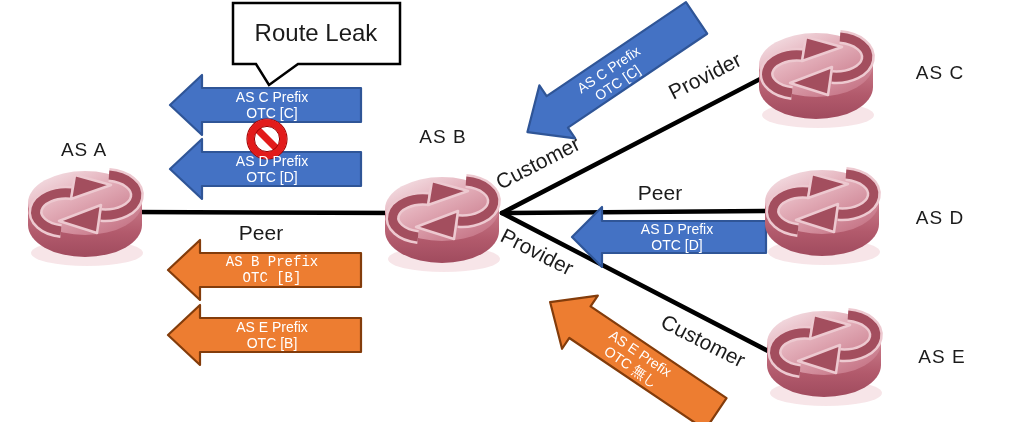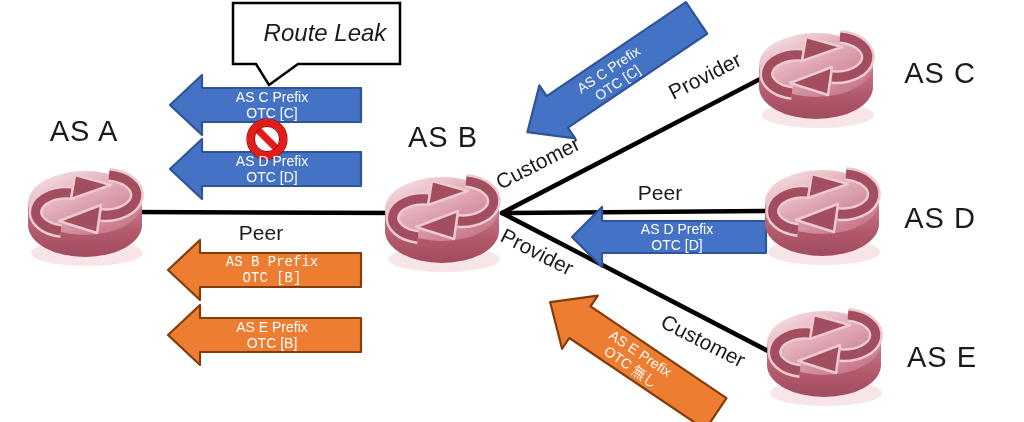--- a/index.html
+++ b/index.html
@@ -1,20 +1,20 @@
 <!DOCTYPE html>
 <html><head>
 <meta charset="utf-8">
 <style>
   html,body{margin:0;padding:0;background:#fff;}
   #canvas{position:relative;width:1024px;height:422px;background:#ffffff;overflow:hidden;
           font-family:"Liberation Sans","DejaVu Sans",sans-serif;}
   #shapes{position:absolute;left:0;top:0;}
   .lbl{position:absolute;transform:translate(-50%,-50%);white-space:nowrap;color:#1b1b1b;z-index:5;}
-  .as-label{font-size:29px;letter-spacing:1px;}
+  .as-label{font-size:19px;letter-spacing:1px;}
   .rel-label{font-size:21px;}
   .rot-m27{transform:translate(-50%,-50%) rotate(-27deg);}
   .rot-p27{transform:translate(-50%,-50%) rotate(27deg);}
   .callout-label{font-size:24px;z-index:7;}
   .cap{position:absolute;transform:translate(-50%,-50%);text-align:center;color:#ffffff;
        font-size:14px;line-height:16px;white-space:nowrap;z-index:6;}
   .cap-rot-m34{transform:translate(-50%,-50%) rotate(-34deg);}
   .cap-rot-p34{transform:translate(-50%,-50%) rotate(34deg);}
 </style>
 </head>
@@ -86,27 +86,27 @@
     <path d="M233,3 H400 V64 H298 L269,85 L256,64 H233 Z" fill="#ffffff" stroke="#000000" stroke-width="2.5" stroke-linejoin="miter"></path>
 
     <g transform="translate(267,139)">
       <circle r="20" fill="rgba(255,255,255,0.85)" stroke="#9B0000" stroke-width="1.2"></circle>
       <circle r="16.2" fill="none" stroke="#E21B1B" stroke-width="7"></circle>
       <line x1="-11.5" y1="-11.5" x2="11.5" y2="11.5" stroke="#E21B1B" stroke-width="7"></line>
       <circle r="12.6" fill="none" stroke="#9B0000" stroke-width="1"></circle>
     </g>
   </svg>
 
-  <div class="lbl as-label" style="left:84px;top:131px;">AS A</div>
+  <div class="lbl as-label" style="left:84px;top:150px;">AS A</div>
   <div class="lbl as-label" style="left:443px;top:137px;">AS B</div>
   <div class="lbl as-label" style="left:940px;top:73px;">AS C</div>
   <div class="lbl as-label" style="left:940px;top:218px;">AS D</div>
   <div class="lbl as-label" style="left:942px;top:357px;">AS E</div>
 
-  <div class="lbl callout-label" style="left:325px;top:33px;font-style:italic;">Route Leak</div>
+  <div class="lbl callout-label" style="left:316px;top:33px;">Route Leak</div>
 
   <div class="lbl rel-label" style="left:261px;top:233px;">Peer</div>
   <div class="lbl rel-label rot-m27" style="left:538px;top:163px;">Customer</div>
   <div class="lbl rel-label rot-m27" style="left:705px;top:76px;">Provider</div>
   <div class="lbl rel-label" style="left:660px;top:193px;">Peer</div>
   <div class="lbl rel-label rot-p27" style="left:537px;top:252px;">Provider</div>
   <div class="lbl rel-label rot-p27" style="left:703px;top:341px;">Customer</div>
 
   <div class="cap" style="left:272px;top:105px;">
     <div>AS C Prefix</div>

